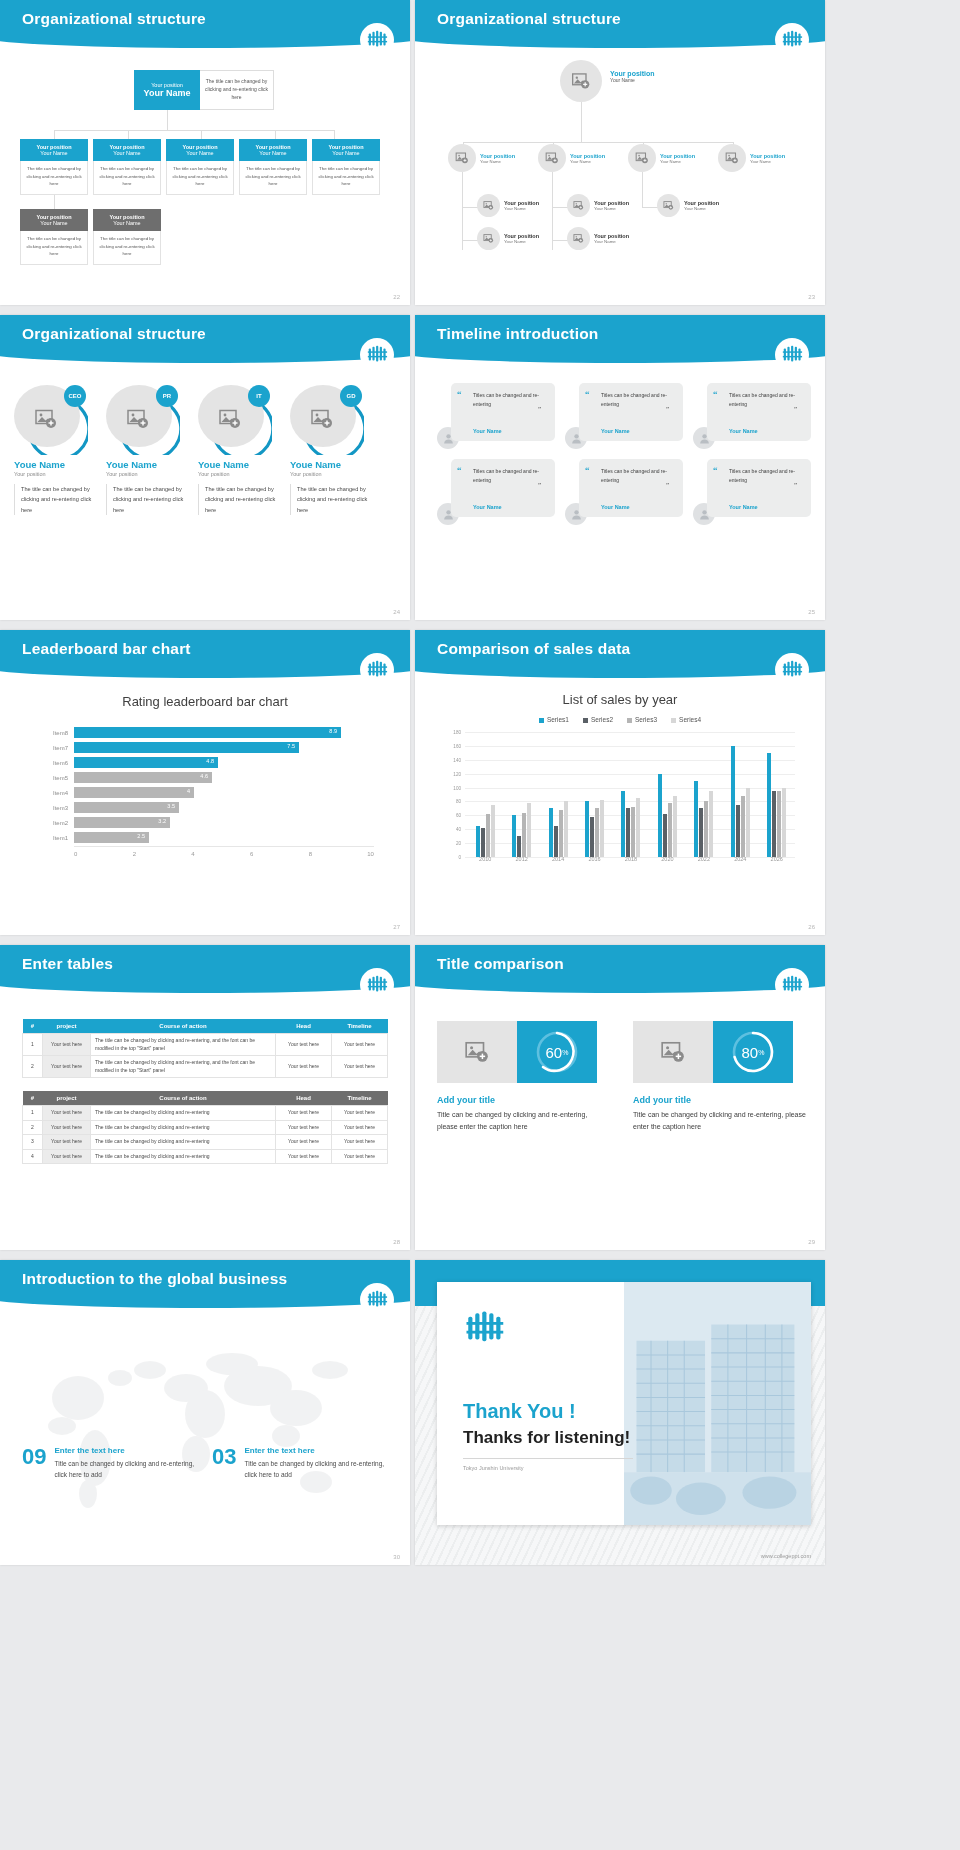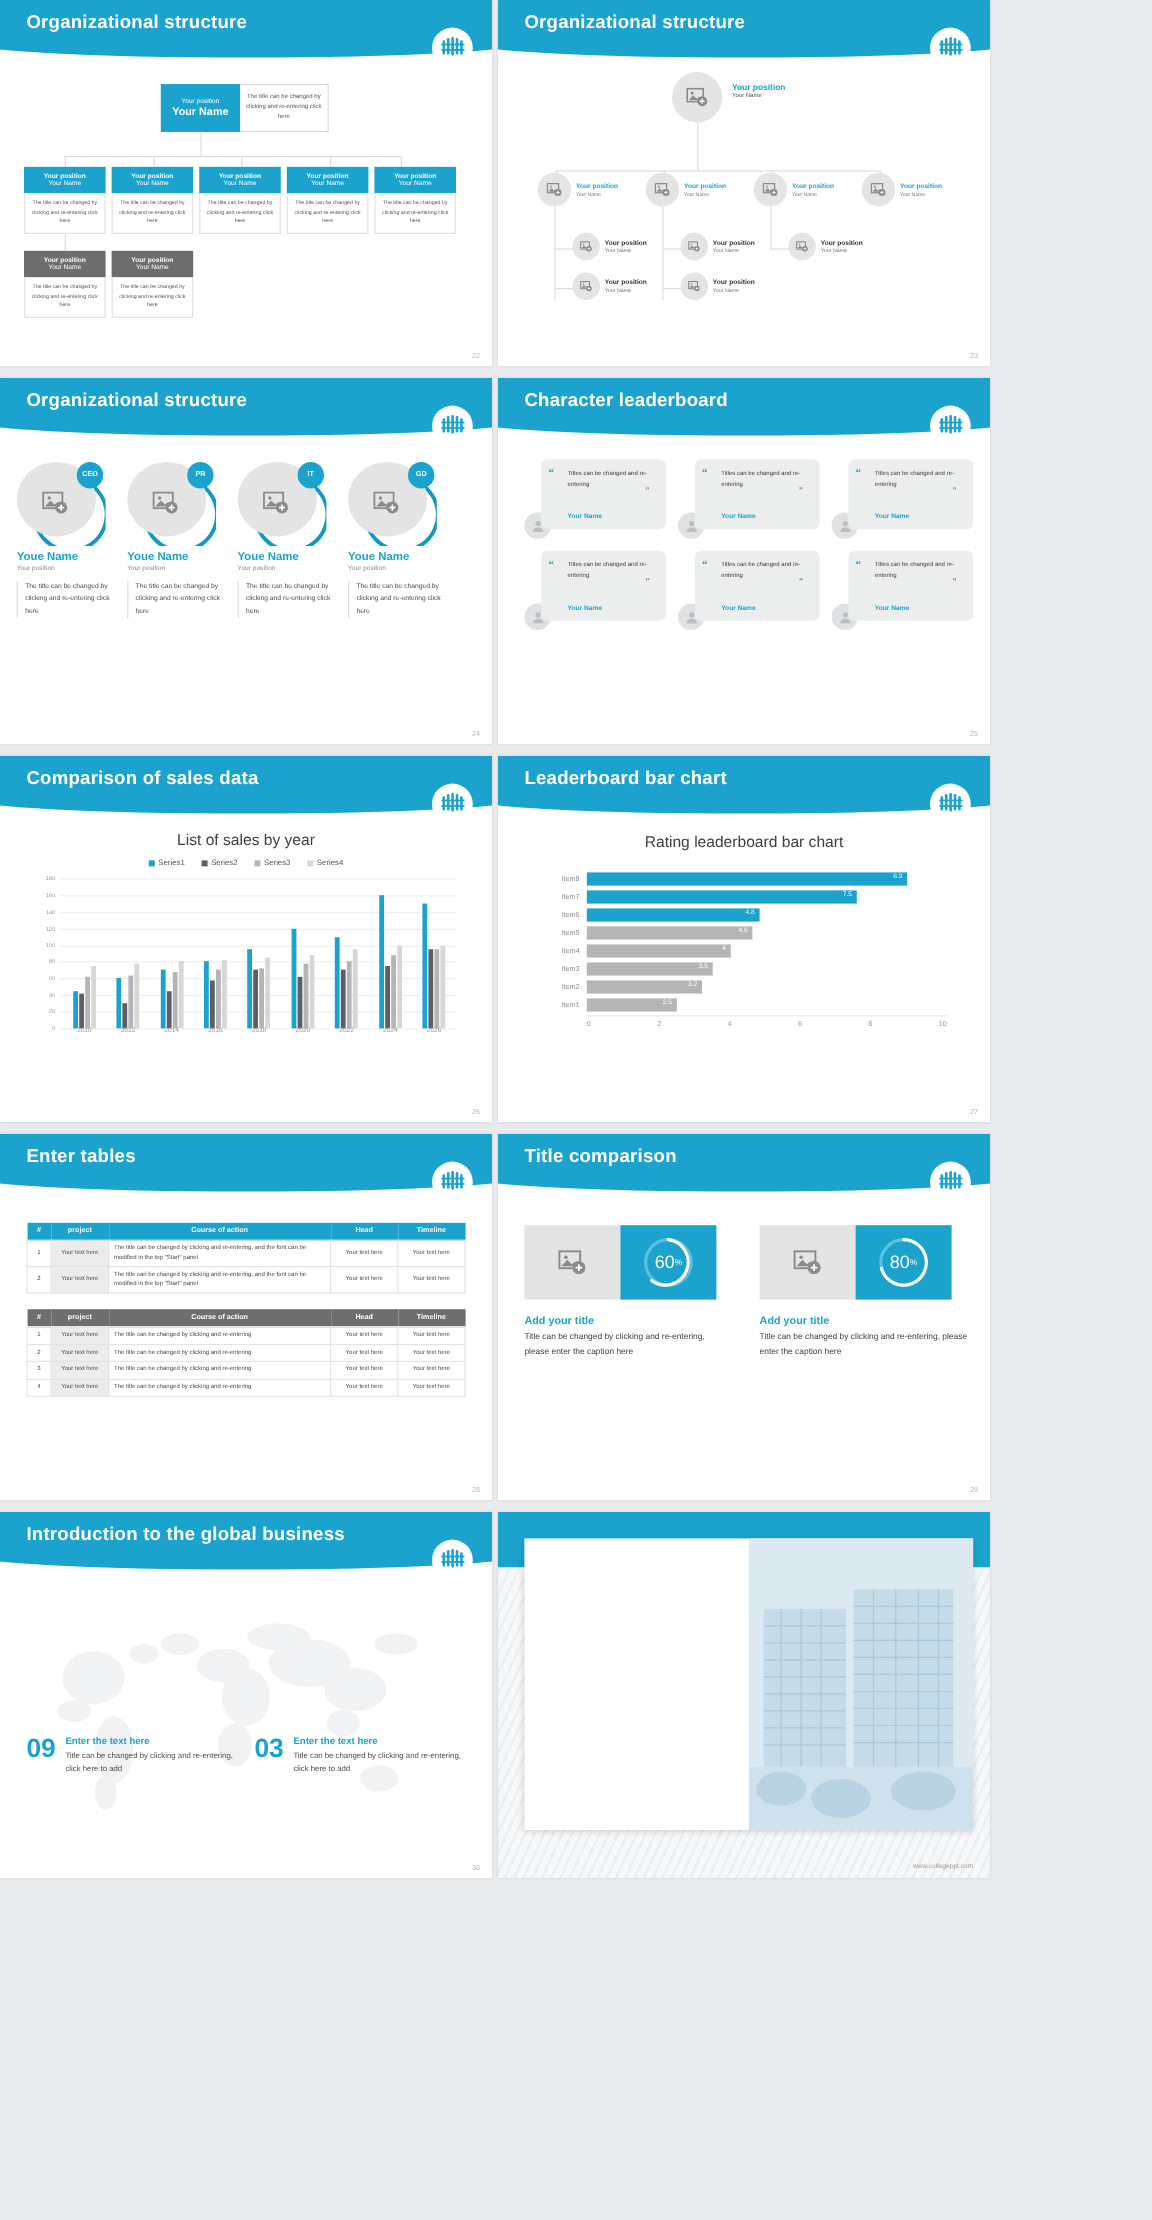--- a/index.html
+++ b/index.html
@@ -579,21 +579,21 @@
         <div class="s24-pos">Your position</div>
         <div class="s24-desc">The title can be changed by clicking and re-entering click here</div>
       </div>
     </div>
 
     <div class="pgnum">24</div>
   </div>
 
   <div class="slide">
     <div class="hdr"></div>
-    <div class="hdr-title">Character leaderboard</div>
+    <div class="hdr-title">Timeline introduction</div>
     <div class="logo">
       <svg width="22" height="22" viewBox="0 0 24 24">
           <g fill="#1ba3cd">
             <rect x="3" y="5" width="2.4" height="13" rx="1"></rect>
             <rect x="7" y="3" width="2.4" height="15" rx="1"></rect>
             <rect x="11" y="2" width="2.4" height="17" rx="1"></rect>
             <rect x="15" y="3" width="2.4" height="15" rx="1"></rect>
             <rect x="19" y="5" width="2.4" height="13" rx="1"></rect>
             <rect x="2" y="8" width="21" height="1.6"></rect>
             <rect x="2" y="13" width="21" height="1.6"></rect>
@@ -682,20 +682,118 @@
         <div class="s25-card">
           <span class="s25-q">“</span>
           <div class="s25-txt">Titles can be changed and re-entering</div>
           <span class="s25-q2" style="position:absolute;right:14px;top:22px;">”</span>
           <div class="s25-name">Your Name</div>
         </div>
       </div>
     </div>
 
     <div class="pgnum">25</div>
+  </div>
+
+  <div class="slide">
+    <div class="hdr"></div>
+    <div class="hdr-title">Leaderboard bar chart</div>
+    <div class="logo">
+      <svg width="22" height="22" viewBox="0 0 24 24">
+          <g fill="#1ba3cd">
+            <rect x="3" y="5" width="2.4" height="13" rx="1"></rect>
+            <rect x="7" y="3" width="2.4" height="15" rx="1"></rect>
+            <rect x="11" y="2" width="2.4" height="17" rx="1"></rect>
+            <rect x="15" y="3" width="2.4" height="15" rx="1"></rect>
+            <rect x="19" y="5" width="2.4" height="13" rx="1"></rect>
+            <rect x="2" y="8" width="21" height="1.6"></rect>
+            <rect x="2" y="13" width="21" height="1.6"></rect>
+          </g>
+        </svg>
+    </div>
+
+    <div class="ch-title" style="top:64px;">Rating leaderboard bar chart</div>
+    <div class="lb">
+      <div id="s27-rows">
+          <div class="lb-row">
+            <div class="lb-lab">Item8</div>
+            <div class="lb-track">
+              <div class="lb-bar" style="width: 89%; background: rgb(27, 163, 205);">
+                <span class="lb-val">8.9</span>
+              </div>
+            </div>
+          </div>
+          <div class="lb-row">
+            <div class="lb-lab">Item7</div>
+            <div class="lb-track">
+              <div class="lb-bar" style="width: 75%; background: rgb(27, 163, 205);">
+                <span class="lb-val">7.5</span>
+              </div>
+            </div>
+          </div>
+          <div class="lb-row">
+            <div class="lb-lab">Item6</div>
+            <div class="lb-track">
+              <div class="lb-bar" style="width: 48%; background: rgb(27, 163, 205);">
+                <span class="lb-val">4.8</span>
+              </div>
+            </div>
+          </div>
+          <div class="lb-row">
+            <div class="lb-lab">Item5</div>
+            <div class="lb-track">
+              <div class="lb-bar" style="width: 46%; background: rgb(181, 181, 181);">
+                <span class="lb-val">4.6</span>
+              </div>
+            </div>
+          </div>
+          <div class="lb-row">
+            <div class="lb-lab">Item4</div>
+            <div class="lb-track">
+              <div class="lb-bar" style="width: 40%; background: rgb(181, 181, 181);">
+                <span class="lb-val">4</span>
+              </div>
+            </div>
+          </div>
+          <div class="lb-row">
+            <div class="lb-lab">Item3</div>
+            <div class="lb-track">
+              <div class="lb-bar" style="width: 35%; background: rgb(181, 181, 181);">
+                <span class="lb-val">3.5</span>
+              </div>
+            </div>
+          </div>
+          <div class="lb-row">
+            <div class="lb-lab">Item2</div>
+            <div class="lb-track">
+              <div class="lb-bar" style="width: 32%; background: rgb(181, 181, 181);">
+                <span class="lb-val">3.2</span>
+              </div>
+            </div>
+          </div>
+          <div class="lb-row">
+            <div class="lb-lab">Item1</div>
+            <div class="lb-track">
+              <div class="lb-bar" style="width: 25%; background: rgb(181, 181, 181);">
+                <span class="lb-val">2.5</span>
+              </div>
+            </div>
+          </div>
+        </div>
+      <div class="lb-axis" id="s27-axis">
+          <span>0</span>
+          <span>2</span>
+          <span>4</span>
+          <span>6</span>
+          <span>8</span>
+          <span>10</span>
+        </div>
+    </div>
+
+    <div class="pgnum">27</div>
   </div>
 
   <div class="slide">
     <div class="hdr"></div>
     <div class="hdr-title">Comparison of sales data</div>
     <div class="logo">
       <svg width="22" height="22" viewBox="0 0 24 24">
           <g fill="#1ba3cd">
             <rect x="3" y="5" width="2.4" height="13" rx="1"></rect>
             <rect x="7" y="3" width="2.4" height="15" rx="1"></rect>
@@ -803,118 +901,20 @@
           <span>2016</span>
           <span>2018</span>
           <span>2020</span>
           <span>2022</span>
           <span>2024</span>
           <span>2026</span>
         </div>
     </div>
 
     <div class="pgnum">26</div>
-  </div>
-
-  <div class="slide">
-    <div class="hdr"></div>
-    <div class="hdr-title">Leaderboard bar chart</div>
-    <div class="logo">
-      <svg width="22" height="22" viewBox="0 0 24 24">
-          <g fill="#1ba3cd">
-            <rect x="3" y="5" width="2.4" height="13" rx="1"></rect>
-            <rect x="7" y="3" width="2.4" height="15" rx="1"></rect>
-            <rect x="11" y="2" width="2.4" height="17" rx="1"></rect>
-            <rect x="15" y="3" width="2.4" height="15" rx="1"></rect>
-            <rect x="19" y="5" width="2.4" height="13" rx="1"></rect>
-            <rect x="2" y="8" width="21" height="1.6"></rect>
-            <rect x="2" y="13" width="21" height="1.6"></rect>
-          </g>
-        </svg>
-    </div>
-
-    <div class="ch-title" style="top:64px;">Rating leaderboard bar chart</div>
-    <div class="lb">
-      <div id="s27-rows">
-          <div class="lb-row">
-            <div class="lb-lab">Item8</div>
-            <div class="lb-track">
-              <div class="lb-bar" style="width: 89%; background: rgb(27, 163, 205);">
-                <span class="lb-val">8.9</span>
-              </div>
-            </div>
-          </div>
-          <div class="lb-row">
-            <div class="lb-lab">Item7</div>
-            <div class="lb-track">
-              <div class="lb-bar" style="width: 75%; background: rgb(27, 163, 205);">
-                <span class="lb-val">7.5</span>
-              </div>
-            </div>
-          </div>
-          <div class="lb-row">
-            <div class="lb-lab">Item6</div>
-            <div class="lb-track">
-              <div class="lb-bar" style="width: 48%; background: rgb(27, 163, 205);">
-                <span class="lb-val">4.8</span>
-              </div>
-            </div>
-          </div>
-          <div class="lb-row">
-            <div class="lb-lab">Item5</div>
-            <div class="lb-track">
-              <div class="lb-bar" style="width: 46%; background: rgb(181, 181, 181);">
-                <span class="lb-val">4.6</span>
-              </div>
-            </div>
-          </div>
-          <div class="lb-row">
-            <div class="lb-lab">Item4</div>
-            <div class="lb-track">
-              <div class="lb-bar" style="width: 40%; background: rgb(181, 181, 181);">
-                <span class="lb-val">4</span>
-              </div>
-            </div>
-          </div>
-          <div class="lb-row">
-            <div class="lb-lab">Item3</div>
-            <div class="lb-track">
-              <div class="lb-bar" style="width: 35%; background: rgb(181, 181, 181);">
-                <span class="lb-val">3.5</span>
-              </div>
-            </div>
-          </div>
-          <div class="lb-row">
-            <div class="lb-lab">Item2</div>
-            <div class="lb-track">
-              <div class="lb-bar" style="width: 32%; background: rgb(181, 181, 181);">
-                <span class="lb-val">3.2</span>
-              </div>
-            </div>
-          </div>
-          <div class="lb-row">
-            <div class="lb-lab">Item1</div>
-            <div class="lb-track">
-              <div class="lb-bar" style="width: 25%; background: rgb(181, 181, 181);">
-                <span class="lb-val">2.5</span>
-              </div>
-            </div>
-          </div>
-        </div>
-      <div class="lb-axis" id="s27-axis">
-          <span>0</span>
-          <span>2</span>
-          <span>4</span>
-          <span>6</span>
-          <span>8</span>
-          <span>10</span>
-        </div>
-    </div>
-
-    <div class="pgnum">27</div>
   </div>
 
   <div class="slide">
     <div class="hdr"></div>
     <div class="hdr-title">Enter tables</div>
     <div class="logo">
       <svg width="22" height="22" viewBox="0 0 24 24">
           <g fill="#1ba3cd">
             <rect x="3" y="5" width="2.4" height="13" rx="1"></rect>
             <rect x="7" y="3" width="2.4" height="15" rx="1"></rect>
@@ -1152,17 +1152,36 @@
             <path d="M26 58v130M42 58v130M58 58v130M100 42v146M118 42v146M136 42v146M152 42v146"></path>
           </g>
           <rect x="0" y="188" width="180" height="52" fill="#cfe1ec"></rect>
           <g fill="#b9d3e3">
               <ellipse cx="26" cy="206" rx="20" ry="14"></ellipse>
               <ellipse cx="74" cy="214" rx="24" ry="16"></ellipse>
               <ellipse cx="140" cy="208" rx="26" ry="16"></ellipse>
             </g>
         </svg>
       </div>
+      <div class="ty-left">
+        <div>
+          <svg width="42" height="42" viewBox="0 0 24 24">
+              <g fill="#1ba3cd">
+                <rect x="3" y="5" width="2.4" height="13" rx="1"></rect>
+                <rect x="7" y="3" width="2.4" height="15" rx="1"></rect>
+                <rect x="11" y="2" width="2.4" height="17" rx="1"></rect>
+                <rect x="15" y="3" width="2.4" height="15" rx="1"></rect>
+                <rect x="19" y="5" width="2.4" height="13" rx="1"></rect>
+                <rect x="2" y="8" width="21" height="1.6"></rect>
+                <rect x="2" y="13" width="21" height="1.6"></rect>
+              </g>
+            </svg>
+        </div>
+        <div class="ty-h1">Thank You !</div>
+        <div class="ty-h2">Thanks for listening!</div>
+        <div class="ty-rule"></div>
+        <div class="ty-sub">Tokyo Junshin University</div>
+      </div>
     </div>
     <div class="ty-foot">www.collegeppt.com</div>
   </div>
 
 </div>
 
 </body></html>

